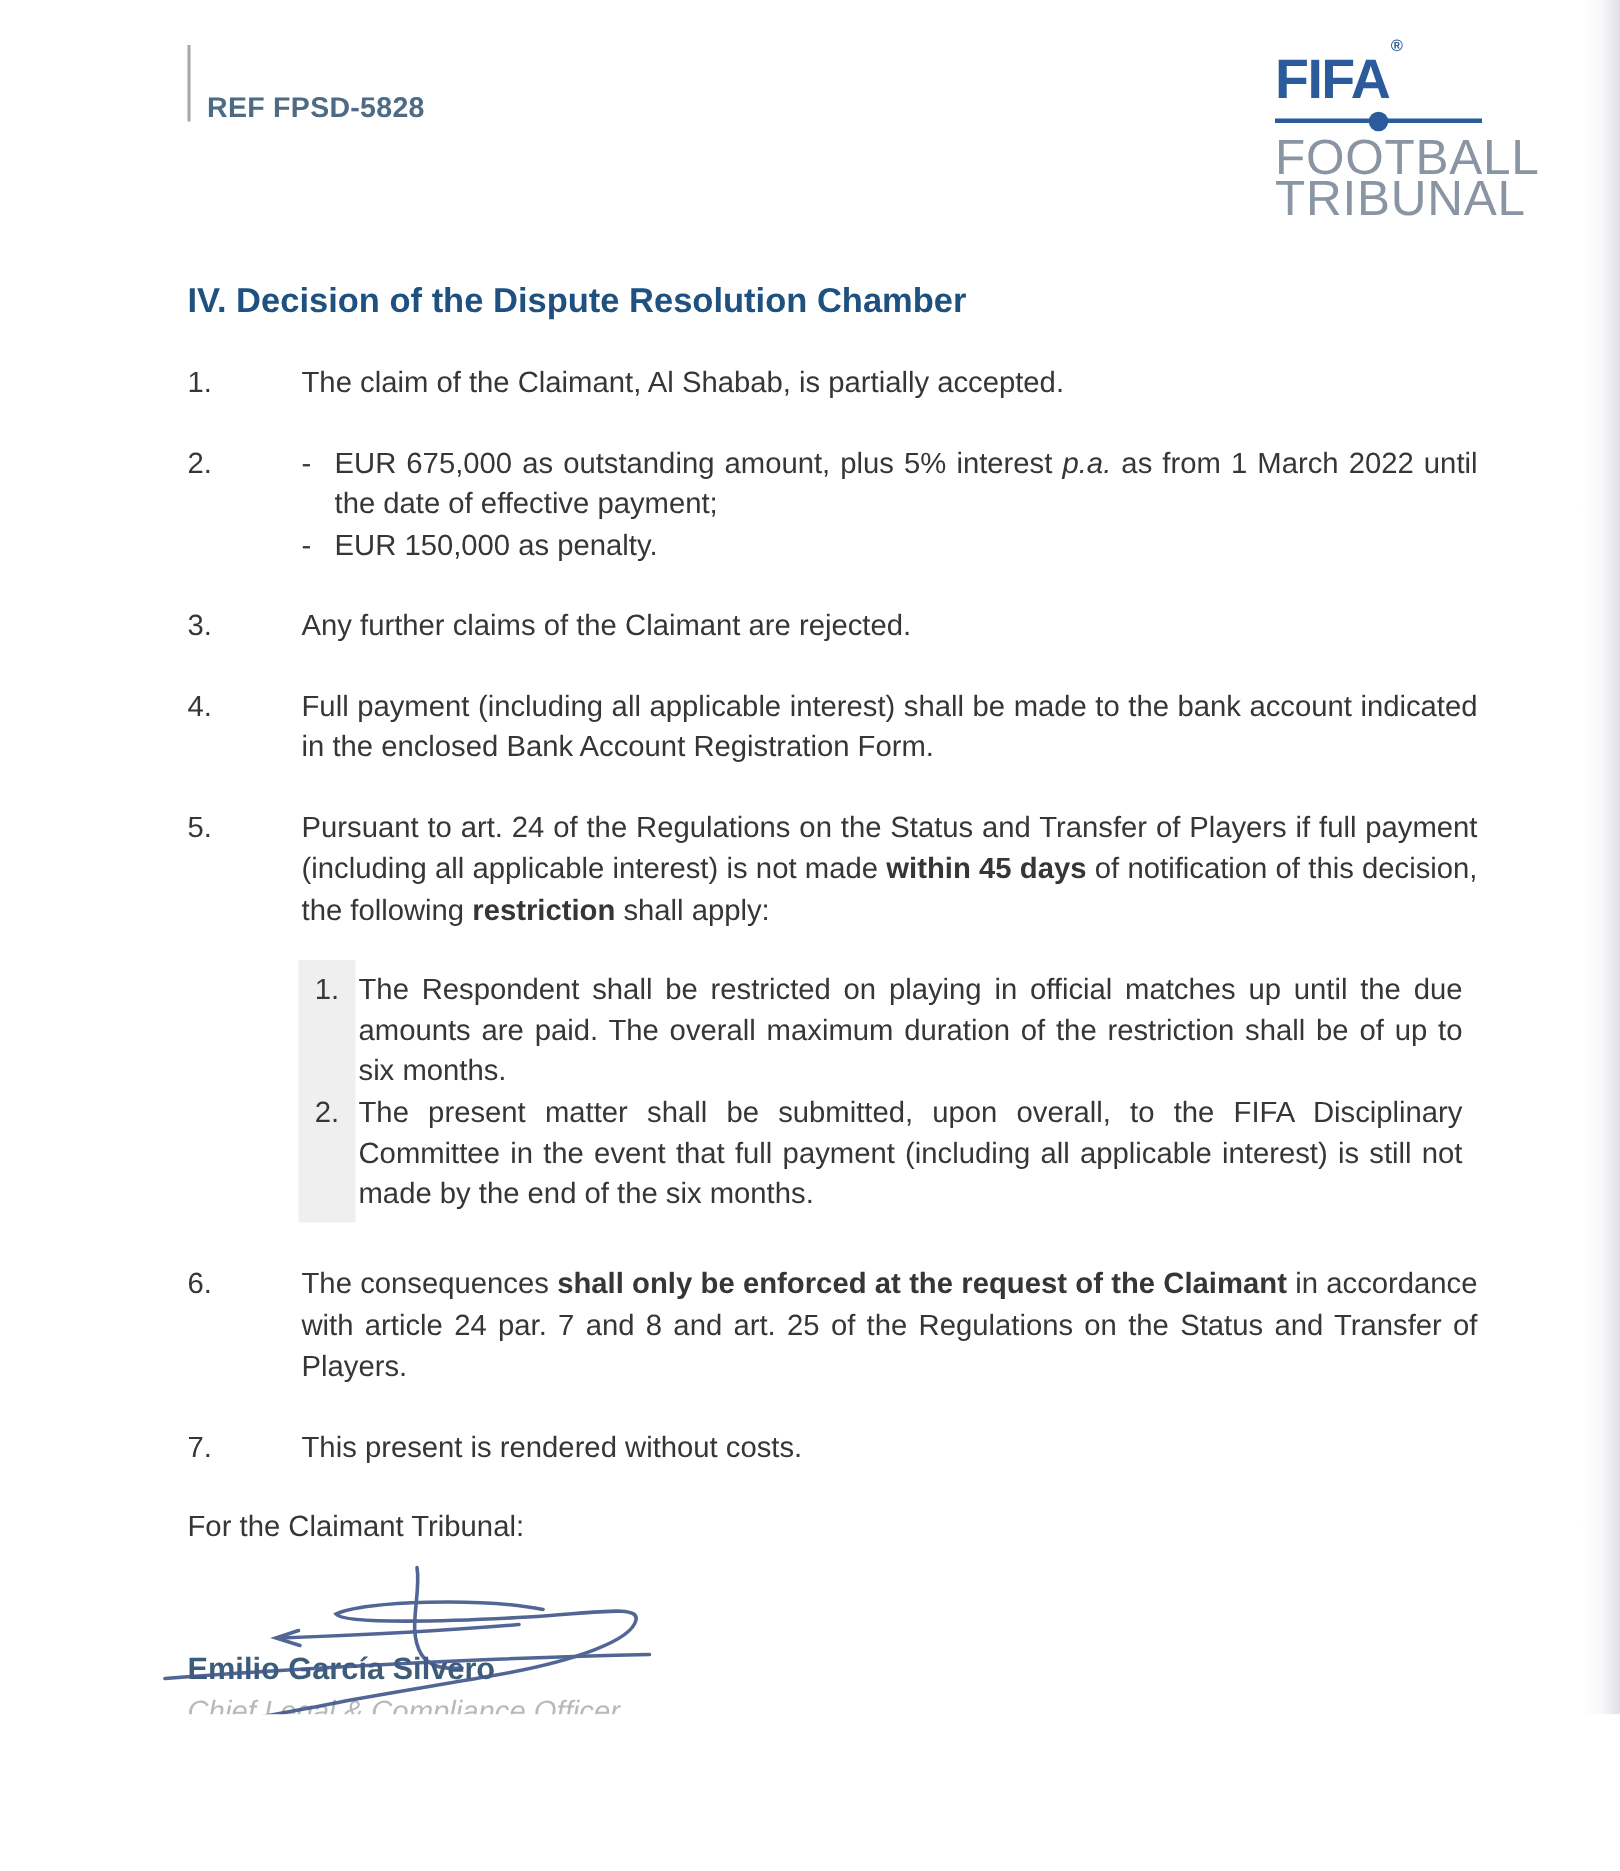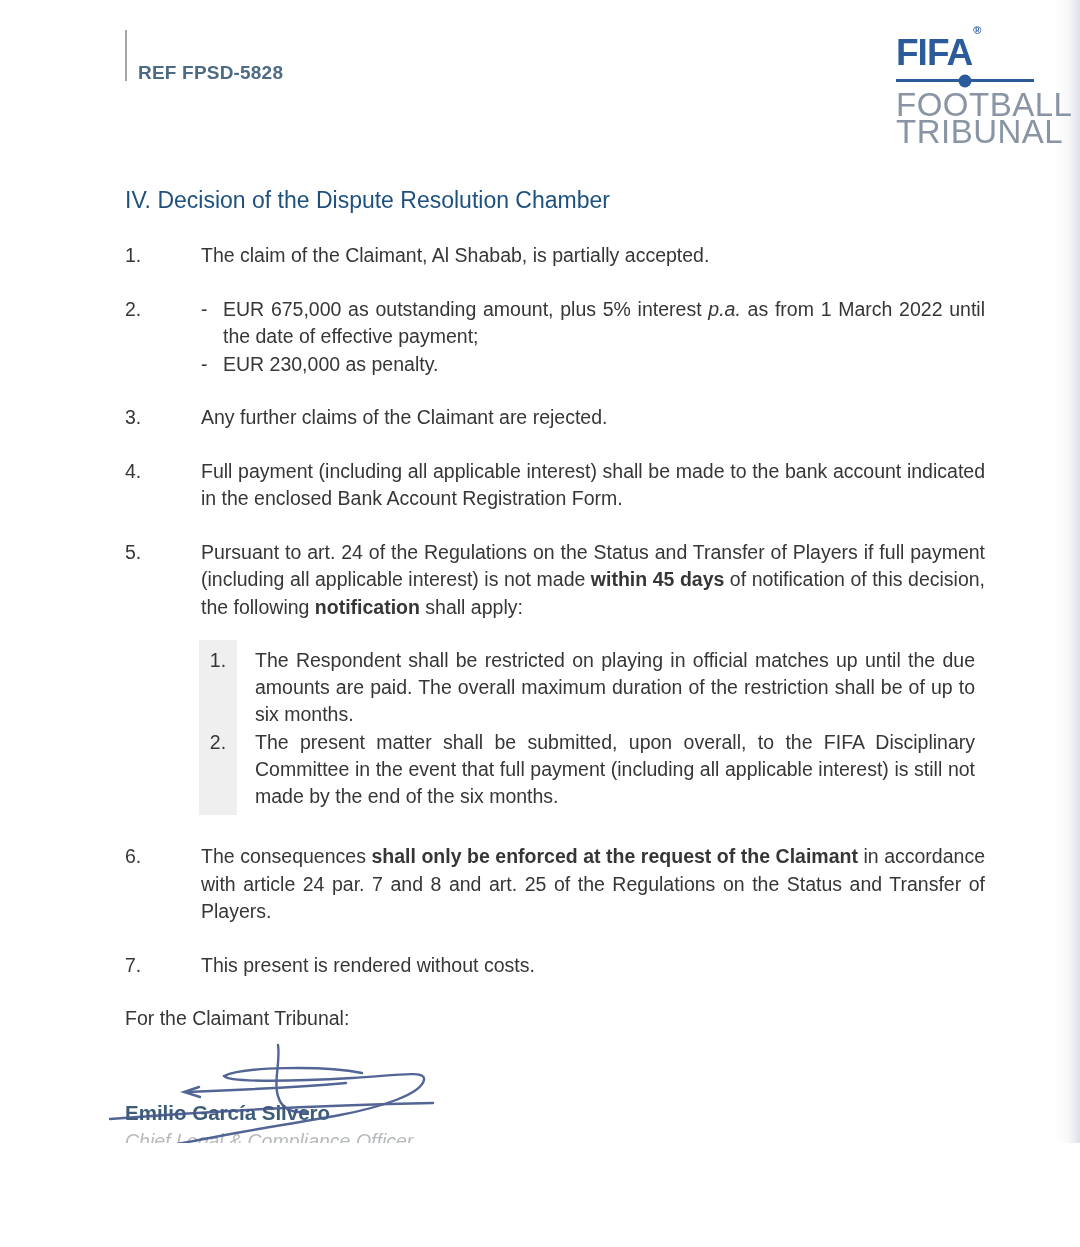--- a/index.html
+++ b/index.html
@@ -19,50 +19,50 @@
   
   .ref-tick{
     position:absolute;left:125px;top:30px;width:2px;height:51px;
     background:#a6a6a6;
   }
   .ref{
     position:absolute;left:138px;top:62px;
     font-size:19px;font-weight:bold;color:#4d6b85;letter-spacing:.2px;
   }
   
-  .logo{position:absolute;left:896px;top:34px;width:140px;}
+  .logo{position:absolute;left:850px;top:34px;width:140px;}
   .logo-word{
     font-size:37px;font-weight:800;color:#2b5b9a;
     letter-spacing:-1px;line-height:1;position:relative;
   }
   .logo-word .reg{font-size:11px;font-weight:bold;position:relative;top:-18px;left:1px;letter-spacing:0;}
   .logo-rule{position:relative;margin-top:8px;height:3px;background:#2b5b9a;width:138px;}
   .logo-dot{
     position:absolute;left:50%;top:50%;transform:translate(-50%,-50%);
     width:13px;height:13px;border-radius:50%;background:#2b5b9a;display:block;
   }
   .logo-sub{margin-top:9px;font-size:33px;line-height:27px;color:#8995a3;letter-spacing:.5px;}
   
   .content{position:absolute;left:125px;top:186px;width:860px;}
   .doc-title{
-    margin:0 0 28px 0;font-size:23px;line-height:28px;font-weight:normal;color:#1e5180;
+    margin:0 0 28px 0;font-size:23px;line-height:28px;font-weight:bold;color:#1e5180;
   }
   .item{display:flex;margin-bottom:26px;font-size:19.5px;line-height:27.5px;}
   .item .num{width:40px;flex:none;}
   .item .txt,.item .txt-wrap{flex:1;min-width:0;margin-left:36px;}
   .just{text-align:justify;}
   .bullet{display:flex;}
   .bullet .dash{width:22px;flex:none;}
   .bullet .btxt{flex:1;text-align:justify;}
   
   .sublist{position:relative;margin:19px 10px 0 -2px;padding:7px 0 5px 0;line-height:27.2px;}
   .substrip{position:absolute;left:0;top:0;bottom:0;width:38px;background:#efefef;}
   .subitem{display:flex;position:relative;}
   .subnum{width:38px;flex:none;text-align:center;}
-  .subtxt{flex:1;text-align:justify;padding-left:18px;}
+  .subtxt{flex:1;text-align:justify;padding-left:2px;}
   
   .for-line{margin:0;font-size:19.5px;line-height:27.5px;}
   .sig-name{margin-top:68px;font-size:20.5px;font-weight:bold;color:#3d5c78;line-height:24px;}
   .sig-title{margin-top:4px;font-size:19.5px;color:#b7babc;line-height:24px;font-style:italic;}
   .signature-svg{position:absolute;left:100px;top:1037px;width:360px;height:115px;z-index:3;}
   
   .scroll-thumb{
     position:absolute;left:7px;top:1188px;width:10px;height:59px;
     background:#9c9c9c;border-radius:6px 6px 0 0;
   }
@@ -98,39 +98,39 @@
 
     <div class="item">
       <div class="num">2.</div>
       <div class="txt-wrap">
         <div class="bullet">
           <div class="dash">-</div>
           <div class="btxt"><span>EUR 675,000 as outstanding amount, plus 5% interest </span><i>p.a.</i><span> as from 1 March 2022 until the date of effective payment;</span></div>
         </div>
         <div class="bullet">
           <div class="dash">-</div>
-          <div class="btxt"><span>EUR 230,000 as penalty.</span></div>
+          <div class="btxt"><span>EUR 150,000 as penalty.</span></div>
         </div>
       </div>
     </div>
 
     <div class="item">
       <div class="num">3.</div>
       <div class="txt just">Any further claims of the Claimant are rejected.</div>
     </div>
 
     <div class="item">
       <div class="num">4.</div>
       <div class="txt just">Full payment (including all applicable interest) shall be made to the bank account indicated in the enclosed Bank Account Registration Form.</div>
     </div>
 
     <div class="item" style="margin-bottom:28px;">
       <div class="num">5.</div>
       <div class="txt-wrap">
-        <div class="just"><span>Pursuant to art. 24 of the Regulations on the Status and Transfer of Players if full payment (including all applicable interest) is not made </span><b>within 45 days</b><span> of notification of this decision, the following </span><b>notification</b><span> shall apply:</span></div>
+        <div class="just"><span>Pursuant to art. 24 of the Regulations on the Status and Transfer of Players if full payment (including all applicable interest) is not made </span><b>within 45 days</b><span> of notification of this decision, the following </span><b>restriction</b><span> shall apply:</span></div>
         <div class="sublist">
           <div class="substrip"></div>
           <div class="subitem">
             <div class="subnum">1.</div>
             <div class="subtxt">The Respondent shall be restricted on playing in official matches up until the due amounts are paid. The overall maximum duration of the restriction shall be of up to six months.</div>
           </div>
           <div class="subitem">
             <div class="subnum">2.</div>
             <div class="subtxt">The present matter shall be submitted, upon overall, to the FIFA Disciplinary Committee in the event that full payment (including all applicable interest) is still not made by the end of the six months.</div>
           </div>

